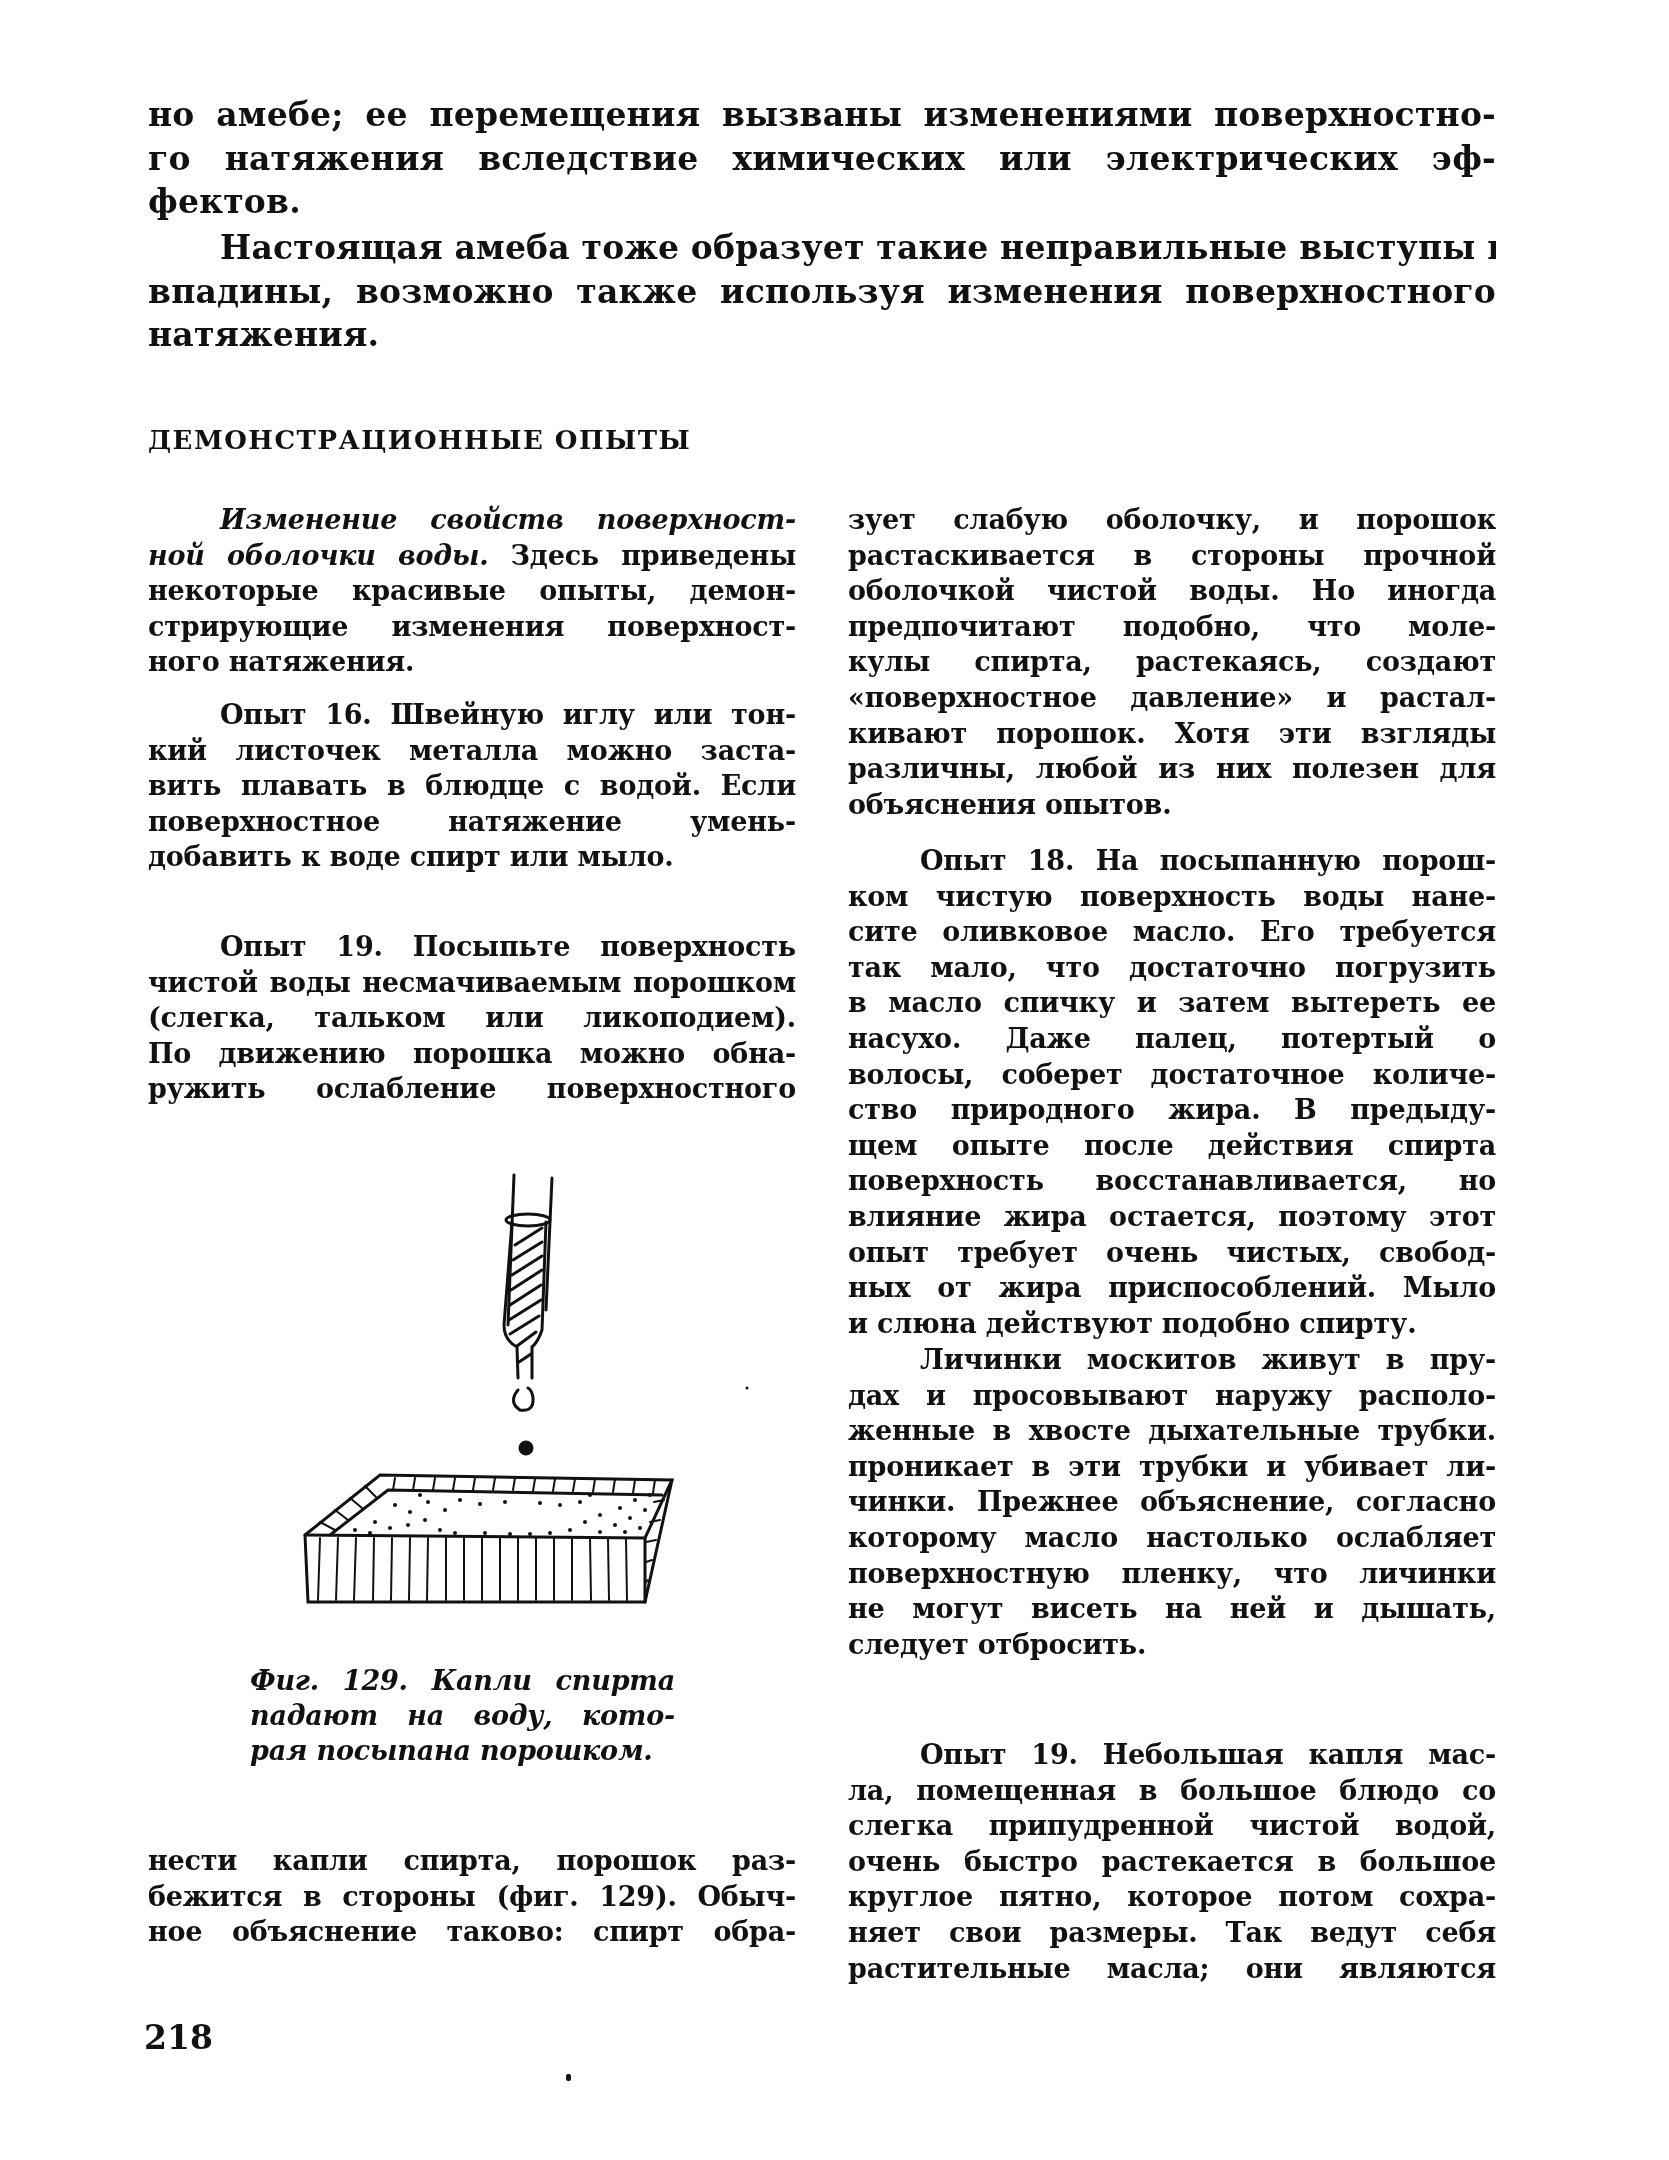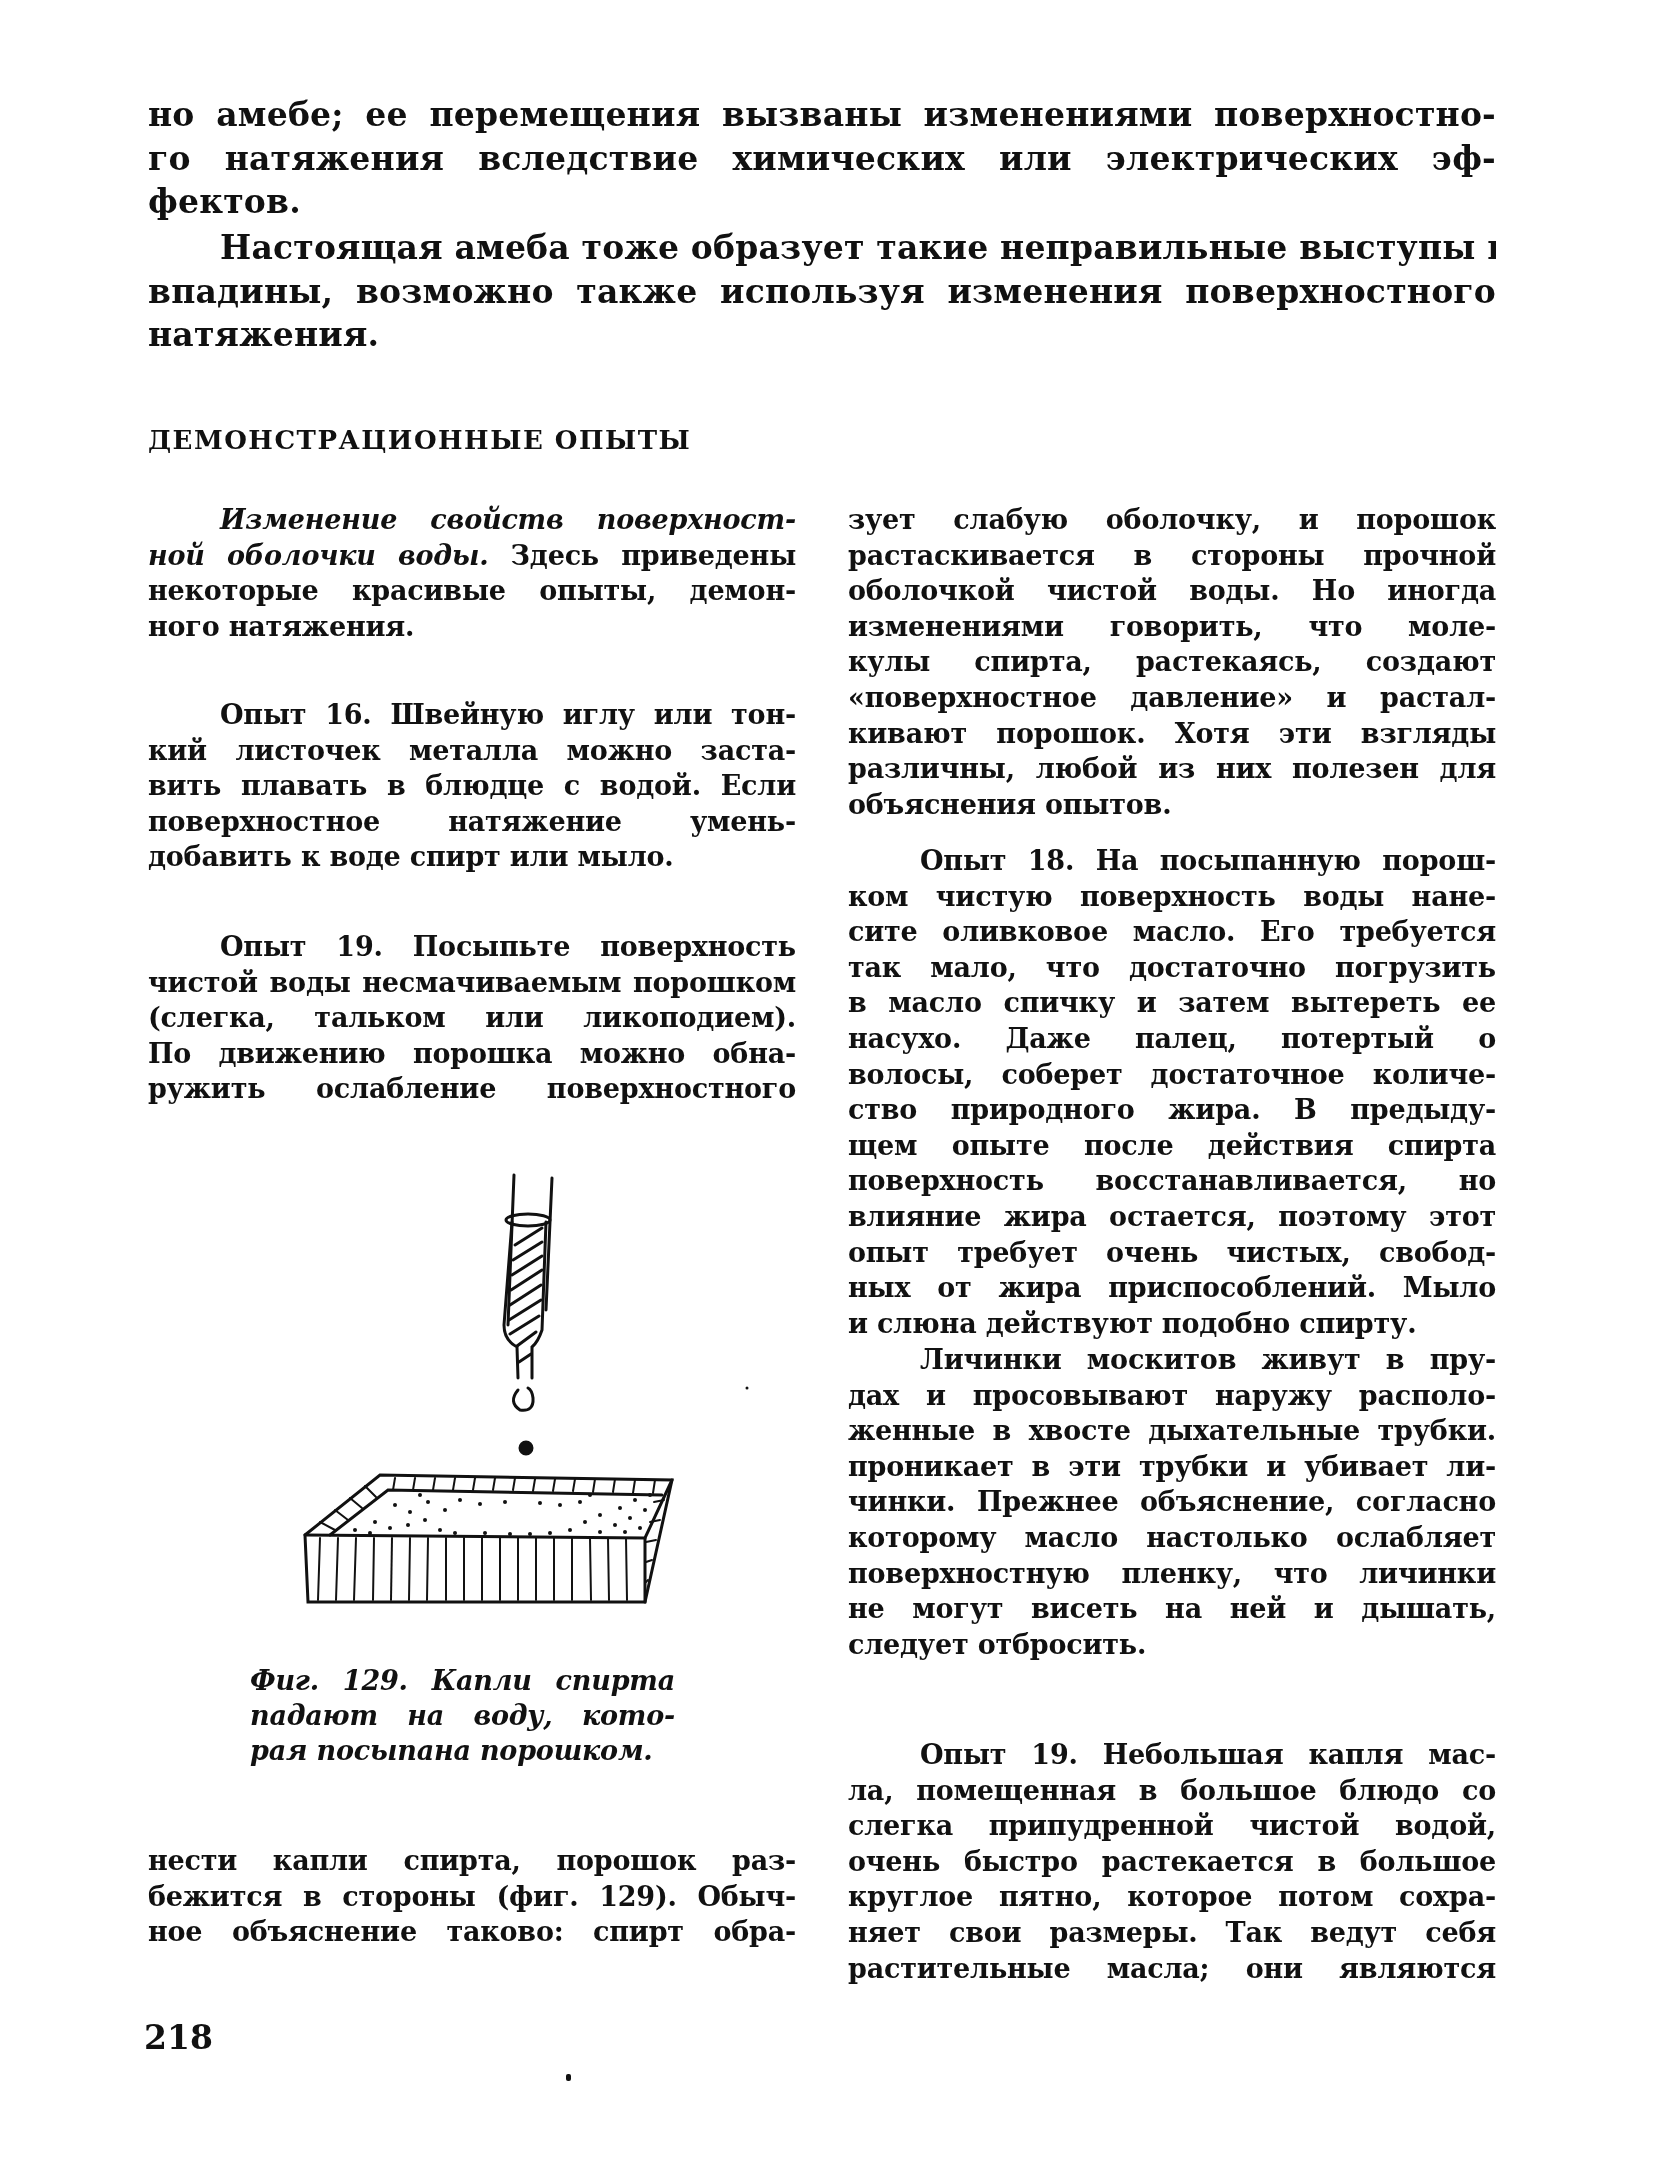--- a/index.html
+++ b/index.html
@@ -36,20 +36,21 @@
     <span class="line">впадины, возможно также используя изменения поверхностного</span>
     <span class="line last">натяжения.</span>
   </div>
 
   <div class="block heading" style="left:148px; top:425px; font-weight:600;">ДЕМОНСТРАЦИОННЫЕ ОПЫТЫ</div>
 
   <div class="block col" style="left:148px; top:502px; width:648px;">
     <span class="line indent"><span class="it">Изменение свойств поверхност-</span></span>
     <span class="line"><span class="it">ной оболочки воды.</span><span> Здесь приведены</span></span>
     <span class="line">некоторые красивые опыты, демон-</span>
+    <span class="line">стрирующие изменения поверхност-</span>
     <span class="line last">ного натяжения.</span>
   </div>
 
   <div class="block col" style="left:148px; top:697px; width:648px;">
     <span class="line indent"><span class="bold">Опыт 16.</span><span> Швейную иглу или тон-</span></span>
     <span class="line">кий листочек металла можно заста-</span>
     <span class="line">вить плавать в блюдце с водой. Если</span>
     <span class="line">поверхностное натяжение умень-</span>
     <span class="line last">добавить к воде спирт или мыло.</span>
   </div>
@@ -188,21 +189,21 @@
   <div class="block col" style="left:148px; top:1843px; width:648px;">
     <span class="line">нести капли спирта, порошок раз-</span>
     <span class="line">бежится в стороны (фиг. 129). Обыч-</span>
     <span class="line">ное объяснение таково: спирт обра-</span>
   </div>
 
   <div class="block col" style="left:848px; top:502px; width:648px;">
     <span class="line">зует слабую оболочку, и порошок</span>
     <span class="line">растаскивается в стороны прочной</span>
     <span class="line">оболочкой чистой воды. Но иногда</span>
-    <span class="line">изменениями говорить, что моле-</span>
+    <span class="line">предпочитают подобно, что моле-</span>
     <span class="line">кулы спирта, растекаясь, создают</span>
     <span class="line">«поверхностное давление» и растал-</span>
     <span class="line">кивают порошок. Хотя эти взгляды</span>
     <span class="line">различны, любой из них полезен для</span>
     <span class="line last">объяснения опытов.</span>
   </div>
 
   <div class="block col" style="left:848px; top:843px; width:648px;">
     <span class="line indent"><span class="bold">Опыт 18.</span><span> На посыпанную порош-</span></span>
     <span class="line">ком чистую поверхность воды нане-</span>

